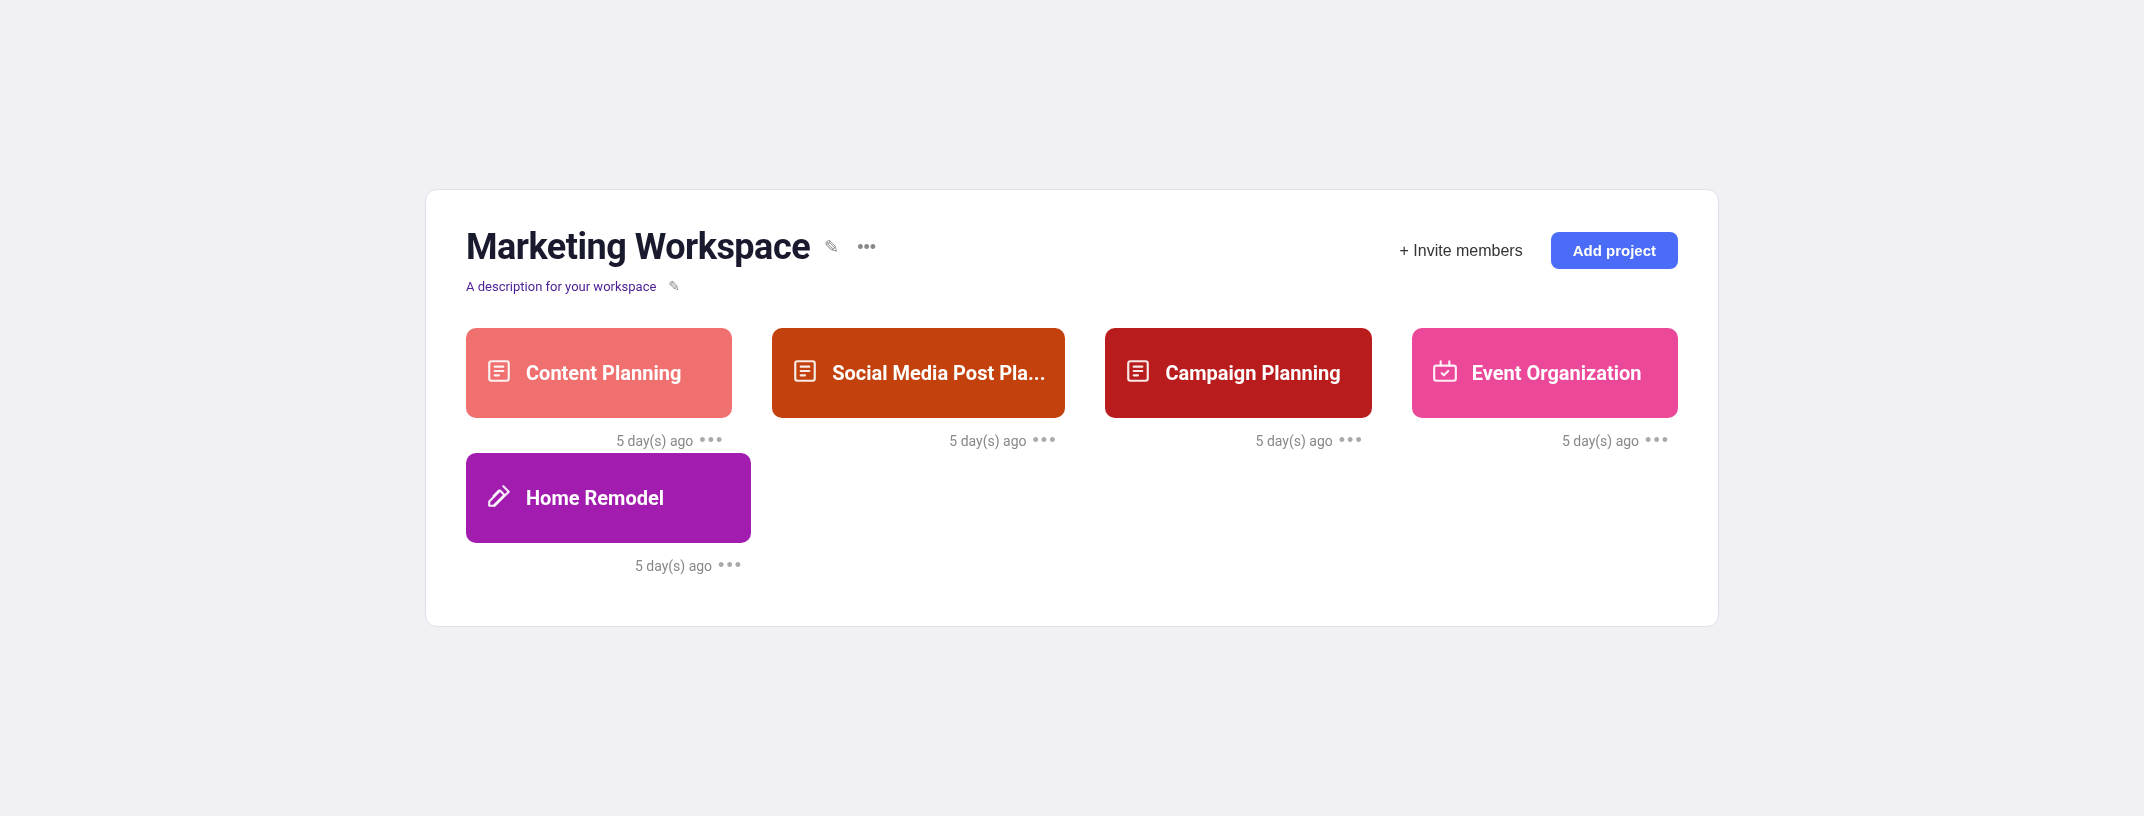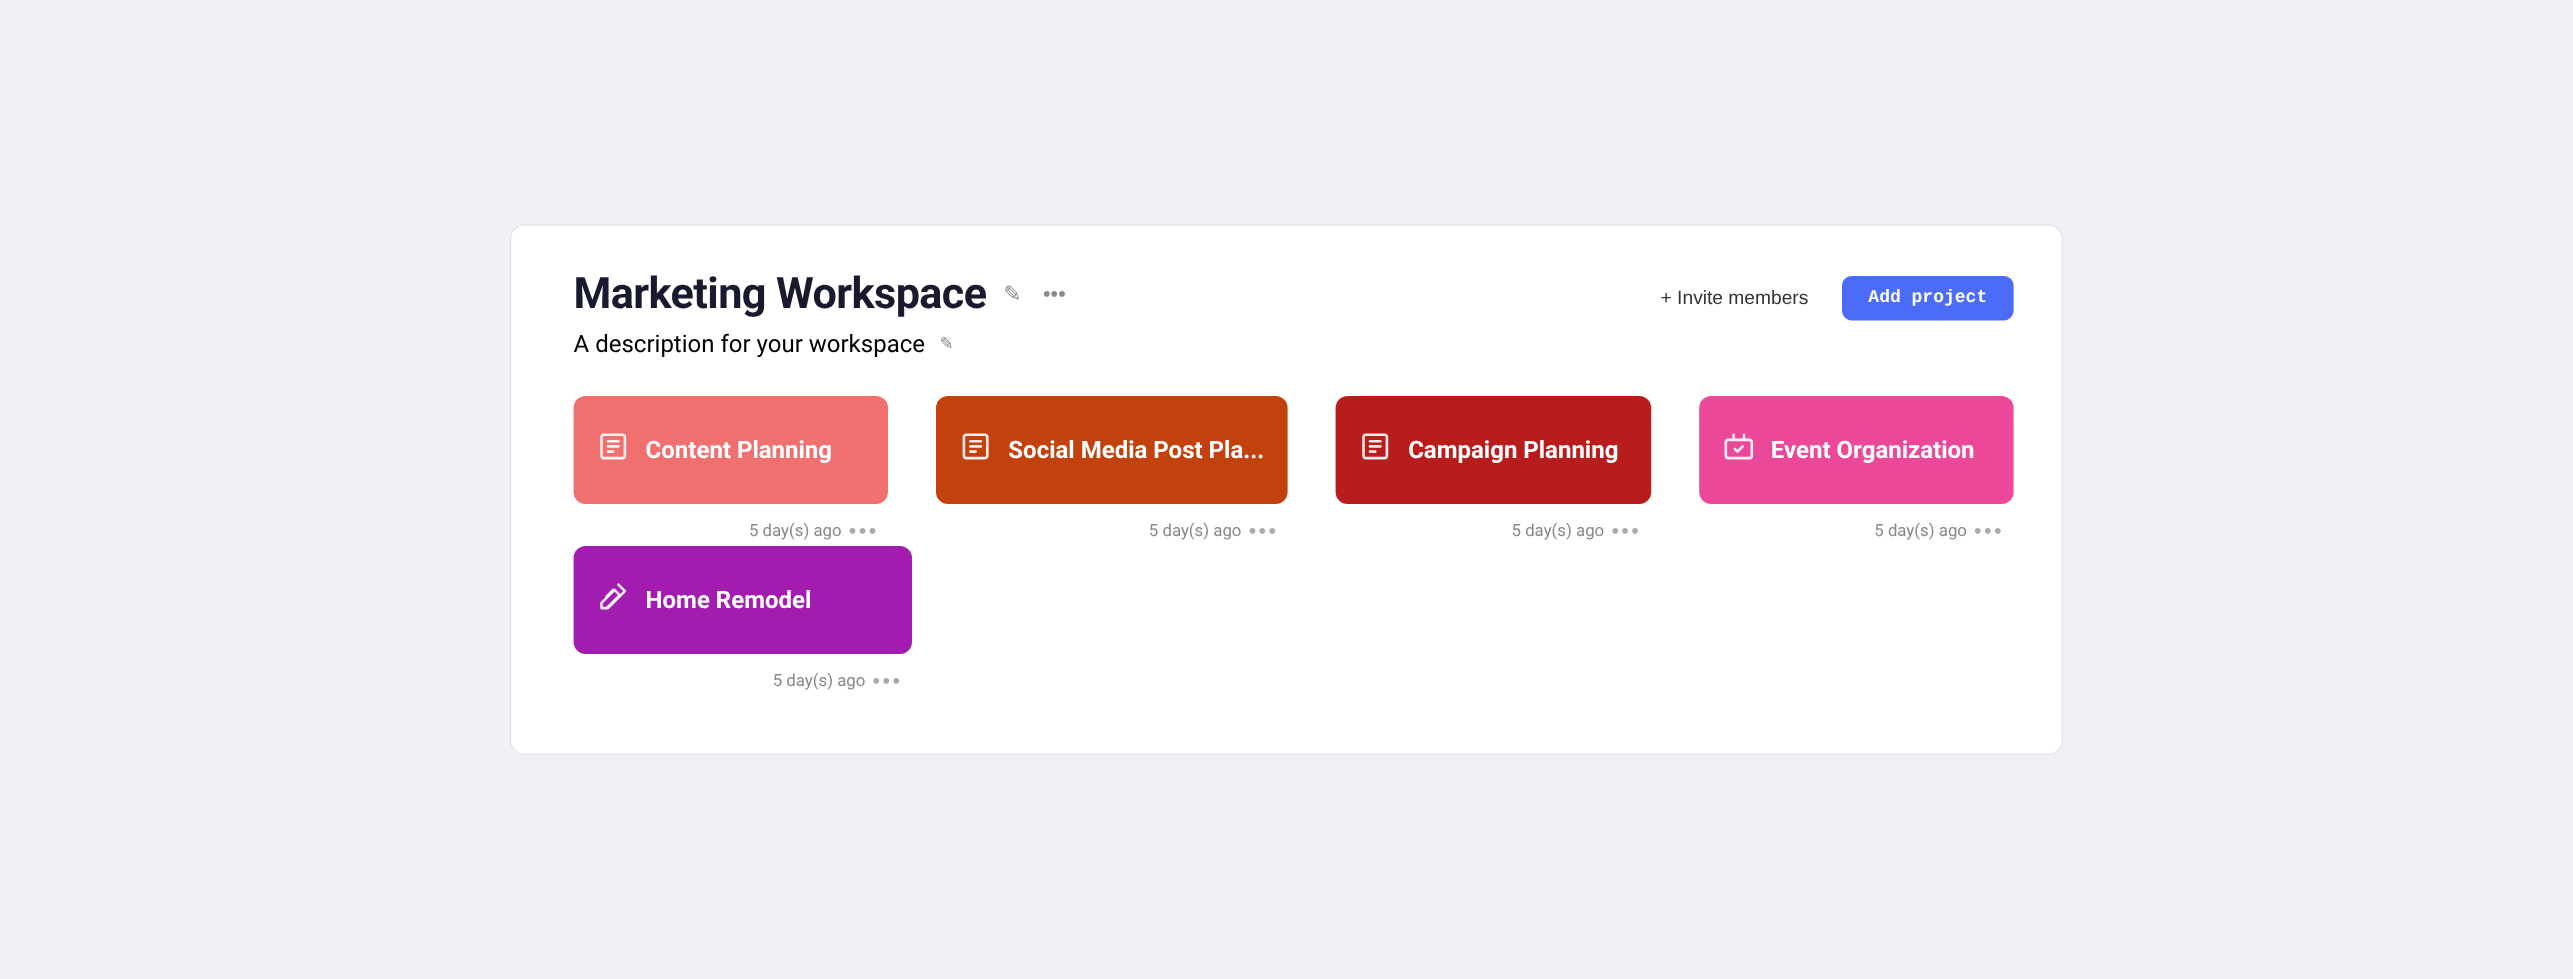--- a/index.html
+++ b/index.html
@@ -9,21 +9,21 @@
       display: flex;
       align-items: center;
       justify-content: center;
       min-height: 100vh;
       padding: 20px;
     }
     .workspace-container {
       background: #fff;
       border-radius: 12px;
       border: 1px solid #e0e0e8;
-      padding: 36px 40px 48px 52px;
+      padding: 36px 40px 48px 40px;
       width: 1294px;
       max-width: 100%;
     }
     .header {
       display: flex;
       align-items: flex-start;
       justify-content: space-between;
       margin-bottom: 32px;
     }
     .header-left {}
@@ -49,22 +49,22 @@
       border-radius: 4px;
       display: flex;
       align-items: center;
     }
     .workspace-description-row {
       display: flex;
       align-items: center;
       gap: 8px;
     }
     .workspace-description {
-      font-size: 20px;
-      color: #000000;
+      font-size: 13px;
+      color: #4c1d95;
     }
     .header-right {
       display: flex;
       align-items: center;
       gap: 16px;
       margin-top: 6px;
     }
     .invite-btn {
       background: none;
       border: none;
@@ -79,21 +79,20 @@
     }
     .add-project-btn {
       background: #4a6cf7;
       color: #fff;
       border: none;
       border-radius: 8px;
       font-size: 15px;
       font-weight: 600;
       padding: 10px 22px;
       cursor: pointer;
-      font-family: Liberation Mono, monospace;
     }
     .projects-grid {
       display: grid;
       grid-template-columns: repeat(4, 1fr);
       gap: 40px;
     }
     .project-card-wrapper {}
     .project-card {
       border-radius: 10px;
       padding: 22px 20px;

